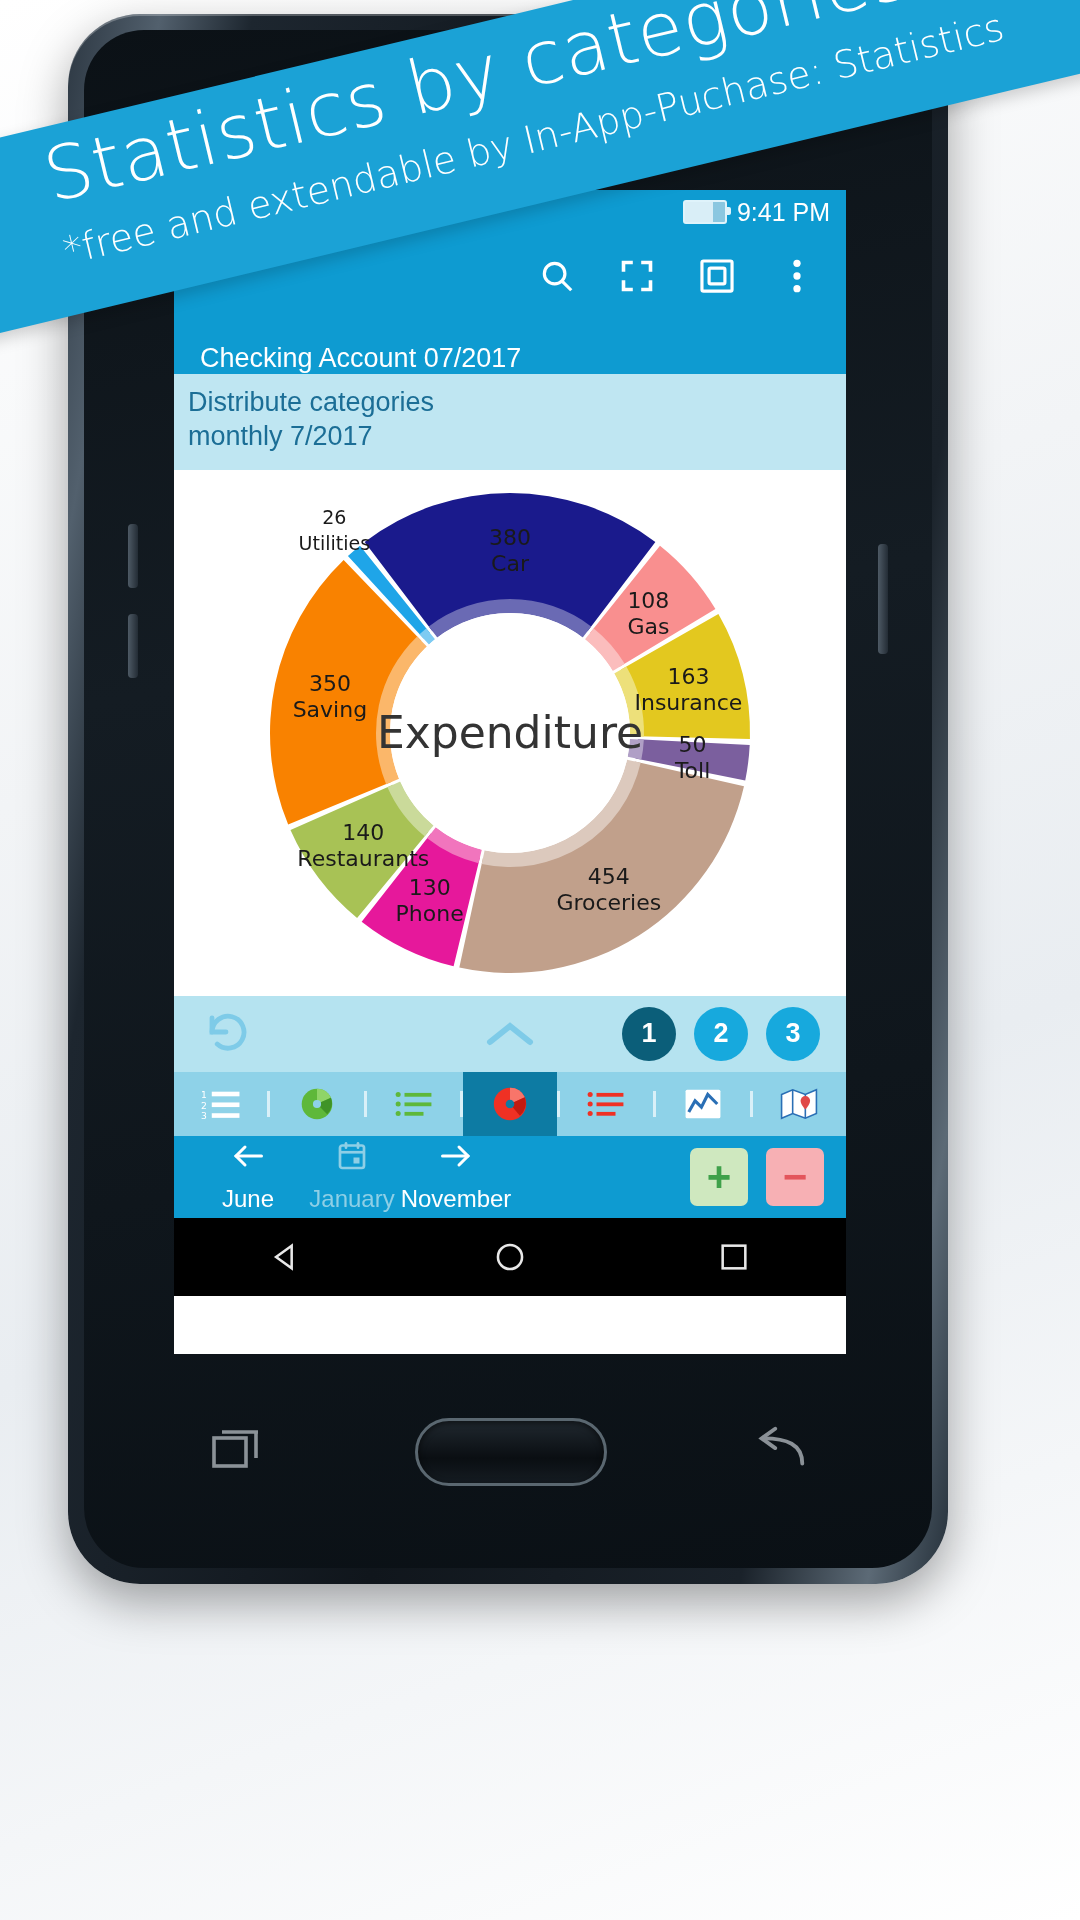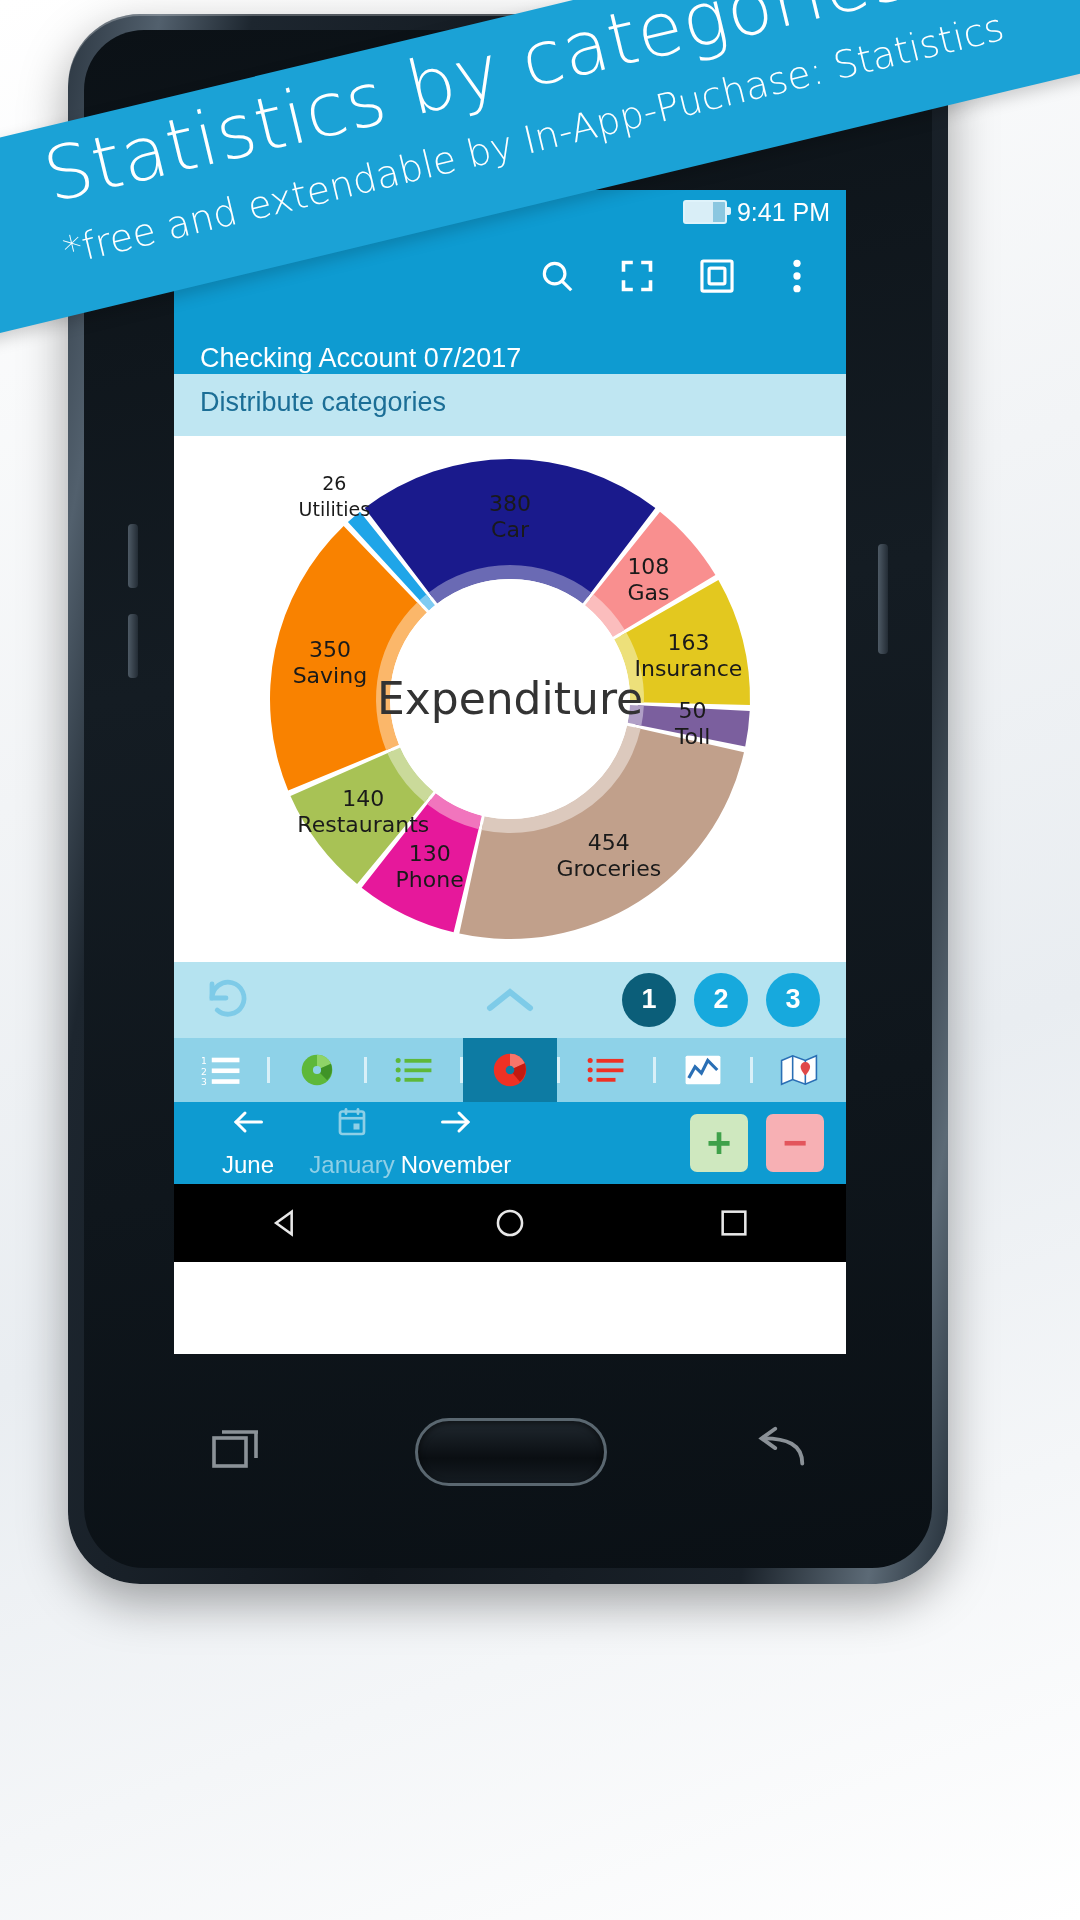--- a/index.html
+++ b/index.html
@@ -76,21 +76,21 @@
   .abicon{width:46px;height:46px;display:flex;align-items:center;justify-content:center;}
   .abicon svg{display:block;}
 
   
   #titlebar{
     height:56px;background:#0e9bd1;color:#ffffff;display:flex;align-items:flex-end;
     padding:0 26px;box-sizing:border-box;font-size:27px;
   }
   
   #subtitle{
-    background:#bfe6f2;color:#1b6e96;padding:12px 26px 16px 26px;
+    background:#bfe6f2;color:#1b6e96;padding:12px 26px 16px 14px;
     font-size:27px;line-height:1.25;
   }
   #subtitle div{display:block;}
 
   
   #chartarea{
     position:relative;background:#ffffff;height:526px;
   }
   #chartarea svg{position:absolute;left:50%;top:50%;transform:translate(-50%,-50%);}
 
@@ -236,20 +236,21 @@
         </svg>
       </div>
     </div>
 
     <div id="titlebar">
       <span>Checking Account 07/2017</span>
     </div>
 
     <div id="subtitle">
       <div>Distribute categories</div>
+      <div>monthly 7/2017</div>
     </div>
 
     <div id="chartarea">
       <svg id="donut" width="640" height="520" viewBox="0 0 640 520">
         <g id="slices">
             <path d="M174.63309847011138 69.03281973176735 A240 240 0 0 1 465.36690152988865 69.03281973176735 L397.52901414927396 158.15083719027592 A128 128 0 0 0 242.47098585072607 158.15083719027592 Z" fill="#1a1a8c"></path>
             <path d="M469.98925219392754 72.64145542221351 A240 240 0 0 1 525.4324649616138 135.91332730790424 L429.56398131286073 193.82044123088224 A128 128 0 0 0 399.99426783676137 160.07544289184722 Z" fill="#f98f8f"></path>
             <path d="M528.4028489651294 140.9695310300026 A240 240 0 0 1 559.923275610184 266.068098588495 L447.95908032543144 263.23631924719734 A128 128 0 0 0 431.1481861147356 196.5170832160014 Z" fill="#e3c81f"></path>
             <path d="M559.7033991949204 271.92813541173365 A240 240 0 0 1 555.2292031432837 307.6153545463618 L445.4555750097513 285.39485575805963 A128 128 0 0 0 447.84181290395753 266.36167221959124 Z" fill="#7b5f9e"></path>
             <path d="M553.9956379973029 313.34830267436047 A240 240 0 0 1 269.31137465094093 494.58615317239577 L292.96606648050187 385.11261502527776 A128 128 0 0 0 444.7976735985616 288.45242809299225 Z" fill="#c1a08b"></path>

